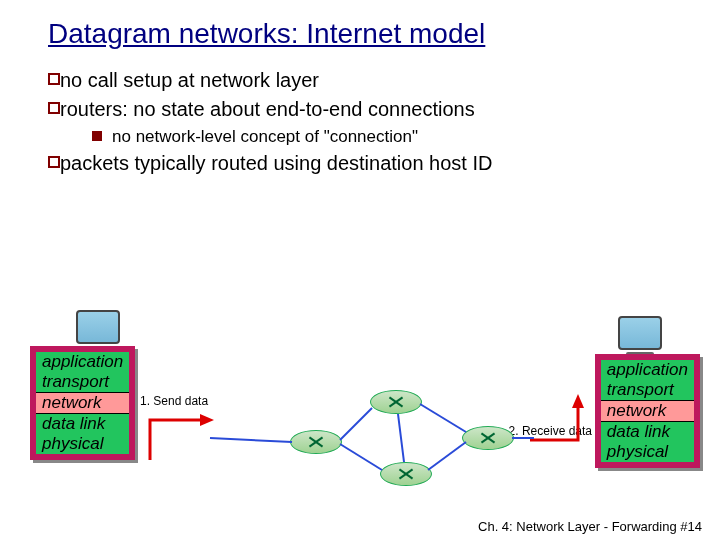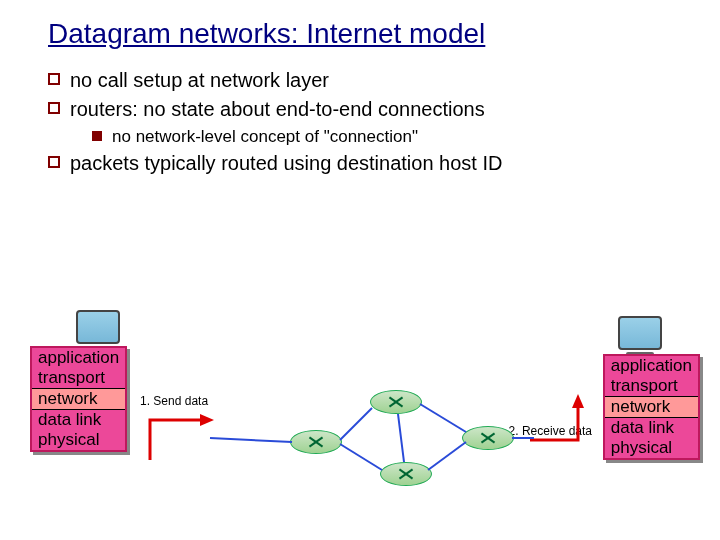--- a/index.html
+++ b/index.html
@@ -22,21 +22,20 @@
     text-decoration: underline;
     margin-bottom: 18px;
     font-weight: 500;
   }
   .bullets { color: #000; }
   .b1 {
     font-size: 20px;
     margin: 4px 0 4px 0px;
     display: flex;
     align-items: flex-start;
-    gap: 10px;
     line-height: 1.25;
   }
   .b2 {
     font-size: 17px;
     margin: 4px 0 4px 44px;
     display: flex;
     align-items: flex-start;
     gap: 10px;
     line-height: 1.25;
   }
@@ -53,24 +52,25 @@
     margin-top: 5px;
   }
   .diagram {
     position: absolute;
     left: 30px; right: 20px;
     top: 330px;
     height: 170px;
   }
   .stack {
     position: absolute;
-    border: 2px solid #be185d;
-    background: #ec4899;
+    border: 6px solid #be185d;
+    background: #22c55e;
     box-shadow: 3px 3px 0 #888;
     font-size: 17px;
+    font-style: italic;
   }
   .stack div {
     padding: 0 6px;
     white-space: nowrap;
   }
   .net-row {
     background: #ff9999;
     border-top: 1px solid #000;
     border-bottom: 1px solid #000;
   }
@@ -213,13 +213,14 @@
       <line class="blue-line" x1="310" y1="114" x2="352" y2="140"></line>
       <line class="blue-line" x1="390" y1="74" x2="436" y2="102"></line>
       <line class="blue-line" x1="398" y1="140" x2="436" y2="112"></line>
       <line class="blue-line" x1="368" y1="84" x2="374" y2="132"></line>
 
       <line class="blue-line" x1="180" y1="108" x2="262" y2="112"></line>
       <line class="blue-line" x1="482" y1="108" x2="504" y2="108"></line>
     </svg>
   </div>
 
+  <div class="footer">Ch. 4: Network Layer - Forwarding  #14</div>
 </div>
 
 </body></html>

